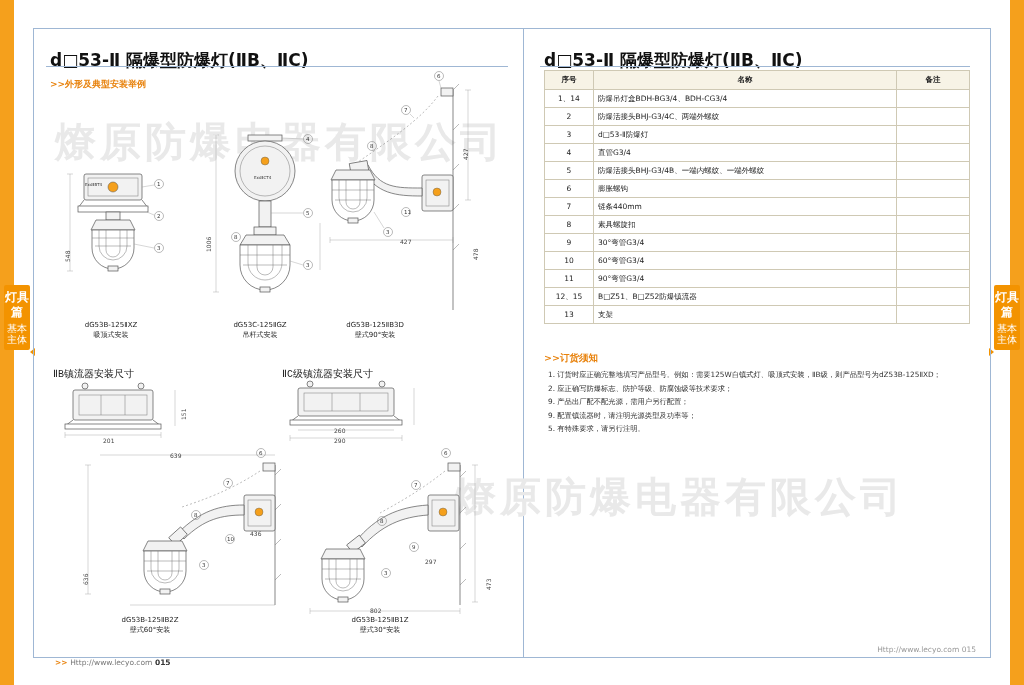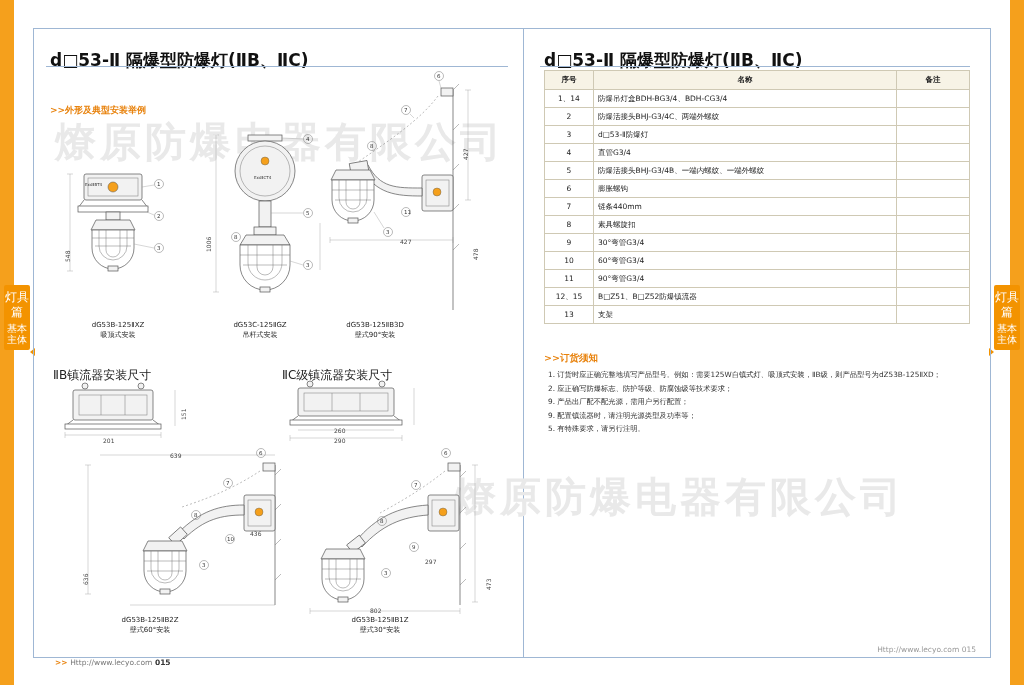--- a/index.html
+++ b/index.html
@@ -21,21 +21,21 @@
   .rail.left{left:0;}
   .rail.right{right:0;}
   .tabbox{
     position:absolute;width:26px;background:#f39300;
     color:#fff;text-align:center;
     border-radius:2px;
   }
   .tabbox.left{left:4px;top:285px;}
   .tabbox.right{right:4px;top:285px;}
   .tabbox .big{
-    font-size:12px;line-height:15px;font-weight:normal;padding-top:5px;
+    font-size:12px;line-height:15px;font-weight:bold;padding-top:5px;
     letter-spacing:0px;
   }
   .tabbox .small{
     font-size:10px;line-height:11px;padding-bottom:5px;padding-top:3px;
   }
   .tabarrow{
     position:absolute;width:0;height:0;
     border-top:4px solid transparent;border-bottom:4px solid transparent;
   }
 
@@ -48,21 +48,21 @@
   .col-divider{
     position:absolute;left:523px;top:28px;height:630px;width:1px;background:#9fb7d4;
   }
   .hdr{
     position:absolute;font-size:17px;font-weight:bold;color:#111;
   }
   .hdr-rule{
     position:absolute;height:1px;background:#9fb7d4;
   }
   .sub-orange{
-    position:absolute;color:#e8820c;font-size:9px;font-weight:bold;margin-top:26px;
+    position:absolute;color:#e8820c;font-size:9px;font-weight:bold;
   }
 
   
   .wm{
     position:absolute;color:#e9e9e9;font-weight:bold;
     font-size:41px;letter-spacing:4px;white-space:nowrap;
     pointer-events:none;
   }
   .wm1{left:55px;top:115px;}
   .wm2{left:455px;top:470px;}
@@ -108,21 +108,21 @@
     position:absolute;text-align:center;font-size:7px;color:#222;line-height:10px;
     width:120px;
   }
   .dimtxt{
     position:absolute;font-size:6px;color:#444;
   }
   .dimtxt.vert{
     transform:rotate(-90deg);transform-origin:left top;
   }
   .boxlabel{
-    position:absolute;font-size:12px;color:#222;
+    position:absolute;font-size:10px;color:#222;font-family:Liberation Mono, monospace;
   }
   svg{overflow:visible;}
   .ln{stroke:#555;stroke-width:.7;fill:none;}
   .ln2{stroke:#777;stroke-width:.5;fill:none;}
   .dim{stroke:#999;stroke-width:.4;fill:none;}
   .fillg{fill:#f2f2f2;stroke:#555;stroke-width:.7;}
   .fillw{fill:#fff;stroke:#555;stroke-width:.7;}
   .cal{font-size:5.5px;fill:#333;}
 </style>
 </head>
@@ -274,21 +274,21 @@
     <line class="dim" x1="90" y1="27" x2="102" y2="25"></line>
     <circle cx="107" cy="56" r="4.5" class="ln2"></circle>
       <text class="cal" x="105" y="58">2</text>
     <line class="dim" x1="95" y1="52" x2="102" y2="55"></line>
     <circle cx="107" cy="88" r="4.5" class="ln2"></circle>
       <text class="cal" x="105" y="90">3</text>
     <line class="dim" x1="82" y1="84" x2="102" y2="88"></line>
     <text class="cal" x="33" y="26" style="font-size:4px">ExdⅡBT4</text>
   </svg>
   <div class="dimtxt vert" style="left:64px;top:262px;">548</div>
-  <div class="cap" style="left:58px;top:320px;">
+  <div class="cap" style="left:51px;top:320px;">
     <span>dG53B-125ⅡXZ</span><br>
     <span>吸顶式安装</span>
   </div>
 
   <svg class="draw" style="left:196px;top:125px;" width="140" height="200">
 
     <rect class="fillg" x="52" y="10" width="34" height="6"></rect>
 
     <circle class="fillg" cx="69" cy="46" r="30"></circle>
     <circle class="ln2" cx="69" cy="46" r="25"></circle>

